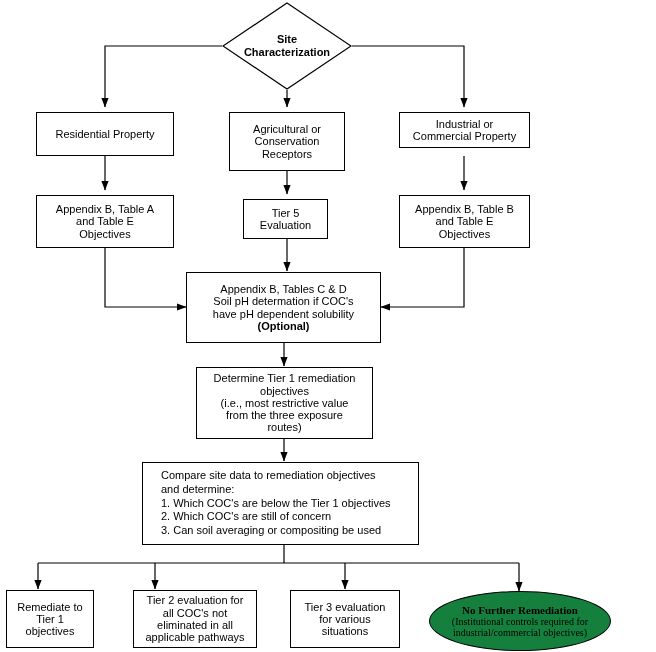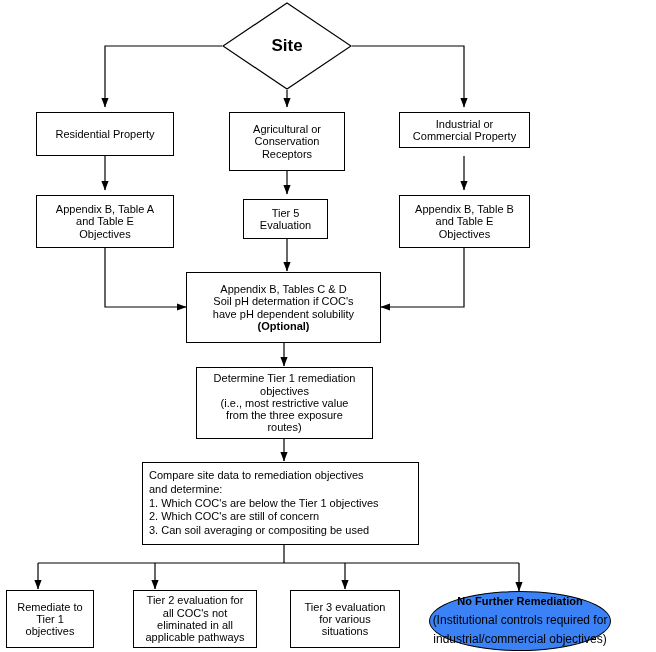--- a/index.html
+++ b/index.html
@@ -40,22 +40,23 @@
   }
   .box {
     border: 1px solid #000000;
     background: #ffffff;
   }
   .node .txt {
     white-space: nowrap;
   }
   .ellipse {
     border: 1px solid #000000;
-    background: #3b82f6;
+    background: #15803d;
     border-radius: 50%;
+    font-family: Liberation Serif, serif;
   }
   .diamond-wrap {
     position: absolute;
     z-index: 2;
   }
   .diamond-wrap svg {
     position: absolute;
     left: 0;
     top: 0;
   }
@@ -63,29 +64,29 @@
     position: absolute;
     left: 0;
     top: 0;
     width: 100%;
     height: 100%;
     display: flex;
     align-items: center;
     justify-content: center;
     text-align: center;
     font-weight: bold;
-    font-size: 17px;
+    font-size: 11px;
     line-height: 1.15;
   }
   .lbl-left {
     text-align: left;
     justify-content: flex-start;
   }
   .t11 { font-size: 11px; }
-  .t8  { font-size: 12px; margin-top: 6px; }
+  .t8  { font-size: 10px; }
   .bold { font-weight: bold; }
   .bolditalic { font-weight: bold; }
   .ovflow {
     overflow: visible;
   }
 </style>
 </head>
 <body>
 
 <div id="canvas">
@@ -129,20 +130,21 @@
     </g>
   </svg>
 
   <div class="diamond-wrap" style="left:222px; top:2px; width:130px; height:88px;">
     <svg width="130" height="88">
       <polygon points="65,1 129,44 65,87 1,44" fill="#ffffff" stroke="#000000" stroke-width="1.2"></polygon>
     </svg>
     <div class="diamond-label ovflow">
       <div style="width:150px;">
         <div>Site</div>
+        <div>Characterization</div>
       </div>
     </div>
   </div>
 
   <div class="node box" style="left:36px; top:112px; width:138px; height:44px;">
     <div class="txt t11 ovflow" style="width:150px;">Residential Property</div>
   </div>
 
   <div class="node box" style="left:229px; top:112px; width:116px; height:59px;">
     <div class="txt t11">
@@ -194,21 +196,21 @@
   <div class="node box" style="left:196px; top:367px; width:177px; height:72px;">
     <div class="txt t11 ovflow" style="width:196px;">
       <div>Determine Tier 1 remediation</div>
       <div>objectives</div>
       <div>(i.e., most restrictive value</div>
       <div>from the three exposure</div>
       <div>routes)</div>
     </div>
   </div>
 
-  <div class="node box lbl-left" style="left:142px; top:462px; width:277px; height:83px; padding-left:6px;">
+  <div class="node box lbl-left" style="left:142px; top:462px; width:277px; height:83px; padding-left:18px;">
     <div class="txt t11 ovflow lbl-left" style="width:300px; line-height:1.26;">
       <div>Compare site data to remediation objectives</div>
       <div>and determine:</div>
       <div>1. Which COC's are below the Tier 1 objectives</div>
       <div>2. Which COC's are still of concern</div>
       <div>3. Can soil averaging or compositing be used</div>
     </div>
   </div>
 
   <div class="node box" style="left:6px; top:590px; width:88px; height:58px;">

